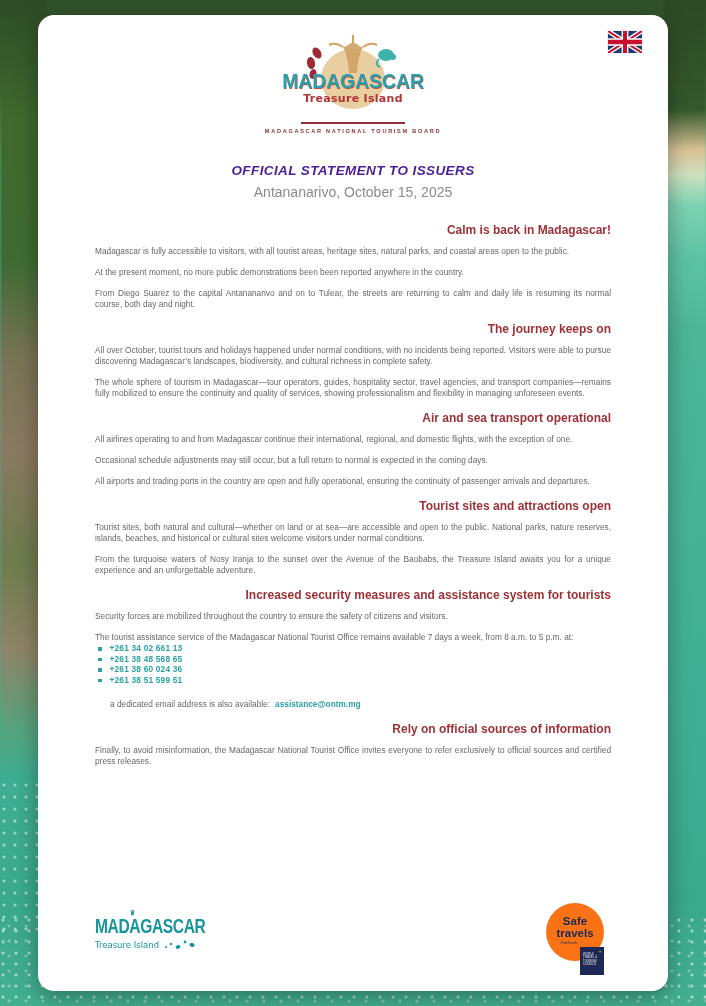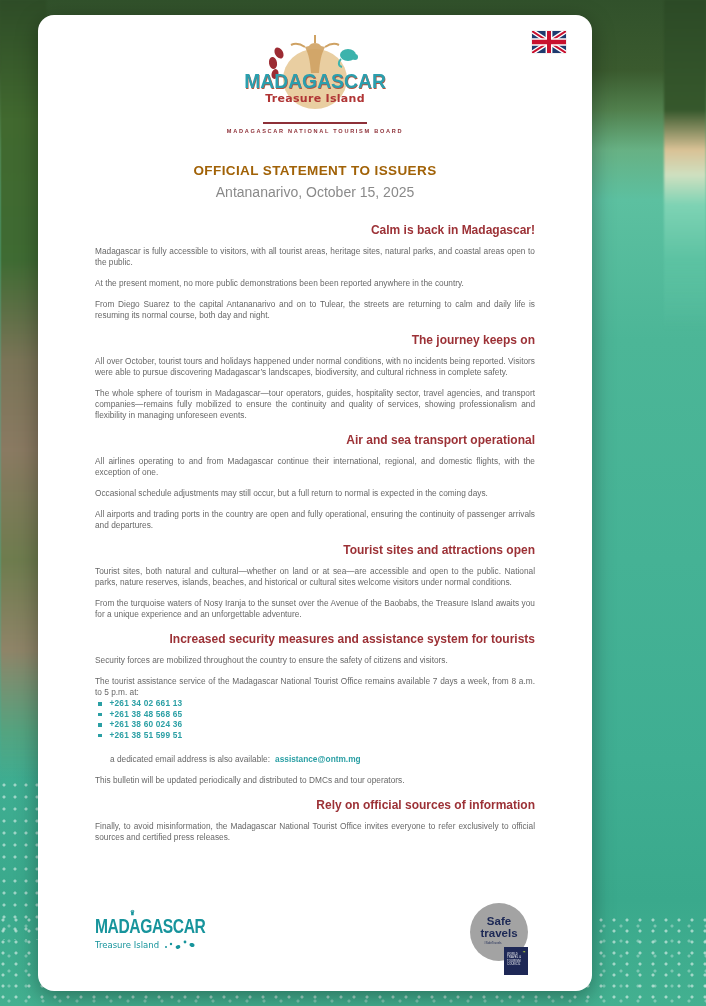--- a/index.html
+++ b/index.html
@@ -38,21 +38,21 @@
     opacity:.8;
   }
   .bg-sparkle2 {
     position:absolute; left:0; top:780px; width:46px; height:160px;
     background-image:radial-gradient(circle at 4px 5px, rgba(255,255,255,.5) 0 1px, transparent 2px);
     background-size:11px 12px;
   }
 
   
   .card {
-    position:absolute; left:38px; top:15px; width:554px; height:976px;
+    position:absolute; left:38px; top:15px; width:630px; height:976px;
     background:#ffffff; border-radius:16px;
     box-shadow:0 6px 22px rgba(0,0,0,.35);
   }
 
   
   .flag { position:absolute; top:16px; right:26px; width:34px; height:22px;
     box-shadow:0 0 0 .5px rgba(0,0,0,.1); }
   .flag svg { display:block; width:100%; height:100%; }
 
   
@@ -71,21 +71,21 @@
   }
   .org-divider { width:104px; height:1.5px; background:#8e3038; margin:9px auto 0; }
   .org-name {
     margin-top:4px; text-align:center; font-size:5.6px; font-weight:bold;
     color:#8e3038; letter-spacing:1.7px;
   }
 
   
   .doc-title {
     margin-top:29px; text-align:center; font-size:13.5px; font-weight:bold;
-    color:#a16207; letter-spacing:.4px;
+    color:#4c1d95; letter-spacing:.4px;font-style:italic;
   }
   .doc-date { margin-top:6px; text-align:center; font-size:14px; color:#8a8a8a; }
 
   
   .content {
     margin:25px 57px 0; font-size:8.3px; line-height:11px; color:#686868;
     text-align:justify;
   }
   .content h3 {
     font-size:12px; font-weight:bold; color:#9c3136;
@@ -108,21 +108,21 @@
     position:relative; white-space:nowrap;
   }
   .footer-crown { position:absolute; top:-6px; left:45px; font-size:7px; color:#17949c; }
   .footer-tagline-row { display:flex; align-items:center; margin-top:1px; }
   .footer-tagline { font-size:8.5px; color:#17949c; font-family:"DejaVu Sans", sans-serif; }
   .footprints { margin-left:4px; }
 
   .badge { position:absolute; right:60px; bottom:16px; width:62px; height:72px; }
   .badge-circle {
     position:absolute; top:0; left:0; width:58px; height:58px; border-radius:50%;
-    background:#a3a3a3; text-align:center;
+    background:#f97316; text-align:center;
   }
   .badge-l1 { margin-top:13px; font-size:11.5px; font-weight:bold; color:#1c2855; line-height:11px; }
   .badge-l2 { font-size:11.5px; font-weight:bold; color:#1c2855; line-height:12px; }
   .badge-small { font-size:3px; color:#1c2855; text-align:left; margin:2px 0 0 14px; }
   .badge-square {
     position:absolute; right:4px; bottom:0; width:24px; height:28px;
     background:#1e2856; color:#ffffff; font-size:2.7px; line-height:3.2px;
     padding:3px 2px 2px 3px; text-transform:uppercase; letter-spacing:.2px;
   }
   .badge-square .leaf { color:#b2cb3b; font-size:4px; display:block; text-align:right; }
@@ -207,21 +207,20 @@
         <span class="bullet"></span>
         <span class="phone">+261 38 60 024 36</span>
       </li>
       <li>
         <span class="bullet"></span>
         <span class="phone">+261 38 51  599  51</span>
       </li>
     </ul>
     <div class="email-line"><span>a dedicated email address is also available:</span><span class="email">assistance@ontm.mg</span></div>
 
-    <p>This bulletin will be updated periodically and distributed to DMCs and tour operators.</p>
 
     <h3>Rely on official sources of information</h3>
     <p>Finally, to avoid misinformation, the Madagascar National Tourist Office invites everyone to refer exclusively to official sources and certified press releases.</p>
 
   </div>
 
   <div class="footer-logo">
     <div class="footer-brand"><span class="footer-crown">♛</span><span>MADAGASCAR</span></div>
     <div class="footer-tagline-row">
       <span class="footer-tagline">Treasure Island</span>

